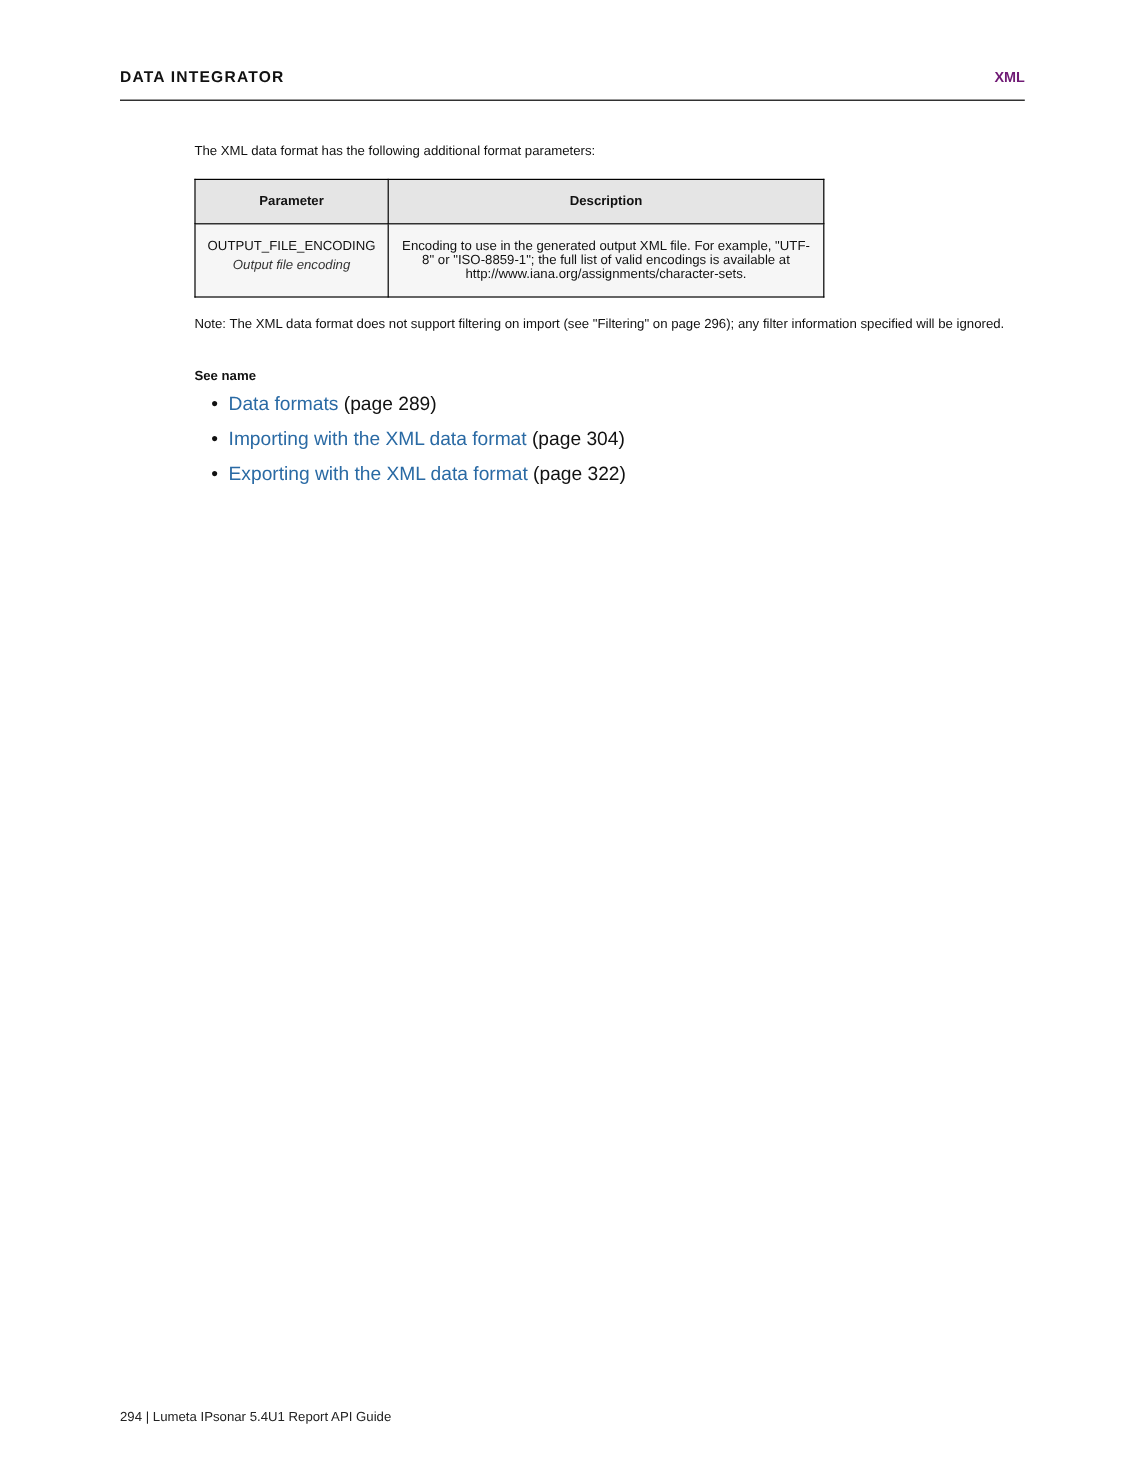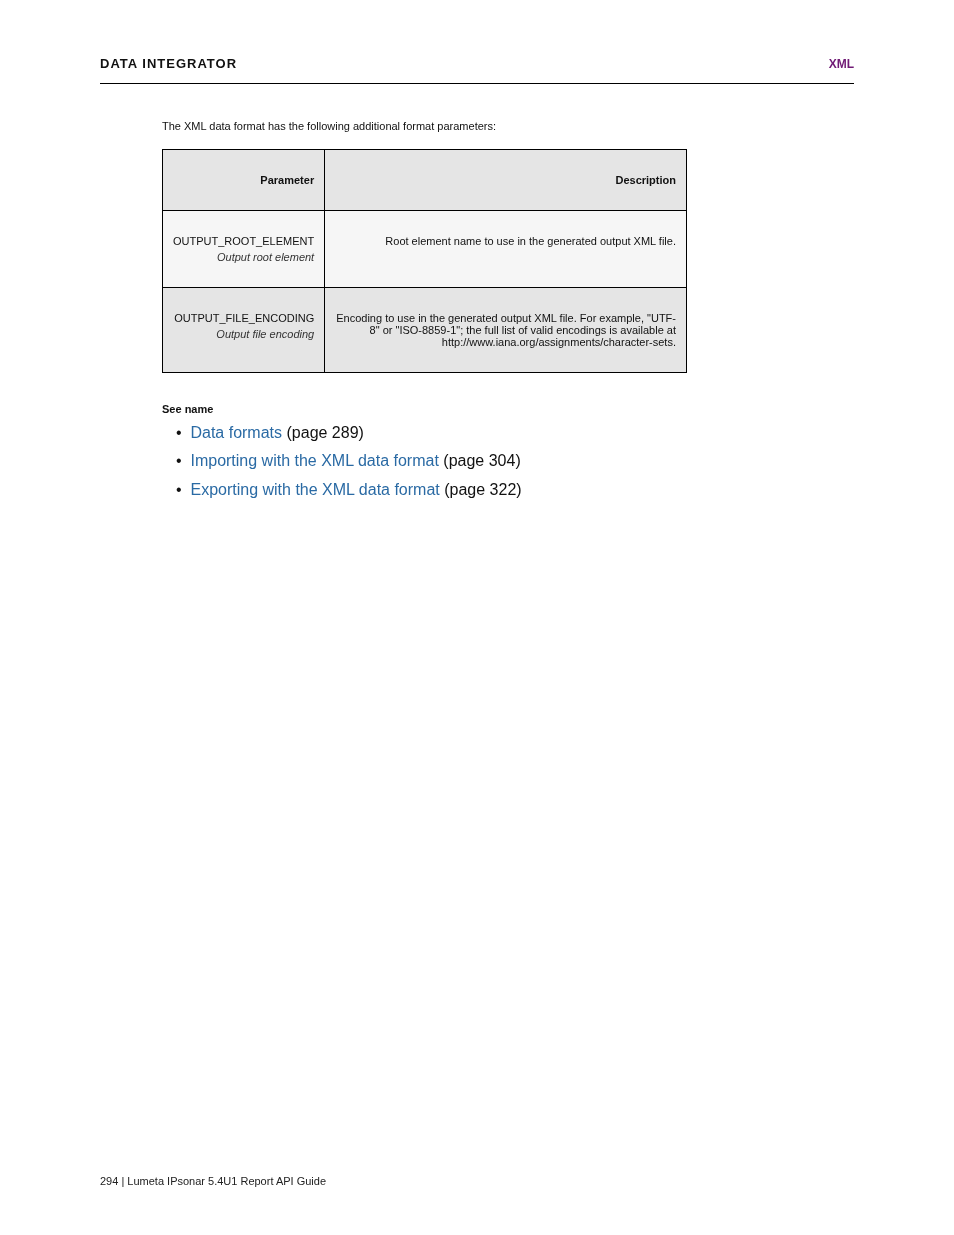--- a/index.html
+++ b/index.html
@@ -42,23 +42,23 @@
       margin-bottom: 14px;
       color: #111;
     }
     table.params {
       border-collapse: collapse;
       width: 525px;
       font-size: 11px;
     }
     table.params th, table.params td {
       border: 1px solid #000;
-      padding: 24px 10px;
+      padding: 12px 10px;
       vertical-align: top;
-      text-align: right;
+      text-align: center;
     }
     table.params thead th {
       background: #e5e5e5;
       font-weight: 700;
     }
     table.params tbody tr:nth-child(odd) td {
       background: #f6f6f6;
     }
     table.params tbody tr:nth-child(even) td {
       background: #e5e5e5;
@@ -125,35 +125,29 @@
     <table class="params">
       <thead>
         <tr>
           <th>Parameter</th>
           <th>Description</th>
         </tr>
       </thead>
       <tbody>
         <tr>
           <td>
-            <span>OUTPUT_ROOT_ELEMENT</span>
-            <span class="sub">Output root element</span>
-          </td>
-          <td>Root element name to use in the generated output XML file.</td>
-        </tr>
-        <tr>
-          <td>
             <span>OUTPUT_FILE_ENCODING</span>
             <span class="sub">Output file encoding</span>
           </td>
           <td>Encoding to use in the generated output XML file. For example, "UTF-8" or "ISO-8859-1"; the full list of valid encodings is available at http://www.iana.org/assignments/character-sets.</td>
         </tr>
       </tbody>
     </table>
 
+    <p class="note">Note: The XML data format does not support filtering on import (see "Filtering" on page 296); any filter information specified will be ignored.</p>
 
     <div class="see-also">
       <div class="label">See name</div>
       <ul>
         <li>
           <span class="bullet">•</span>
           <a href="#">Data formats</a>
           <span>(page 289)</span>
         </li>
         <li>

